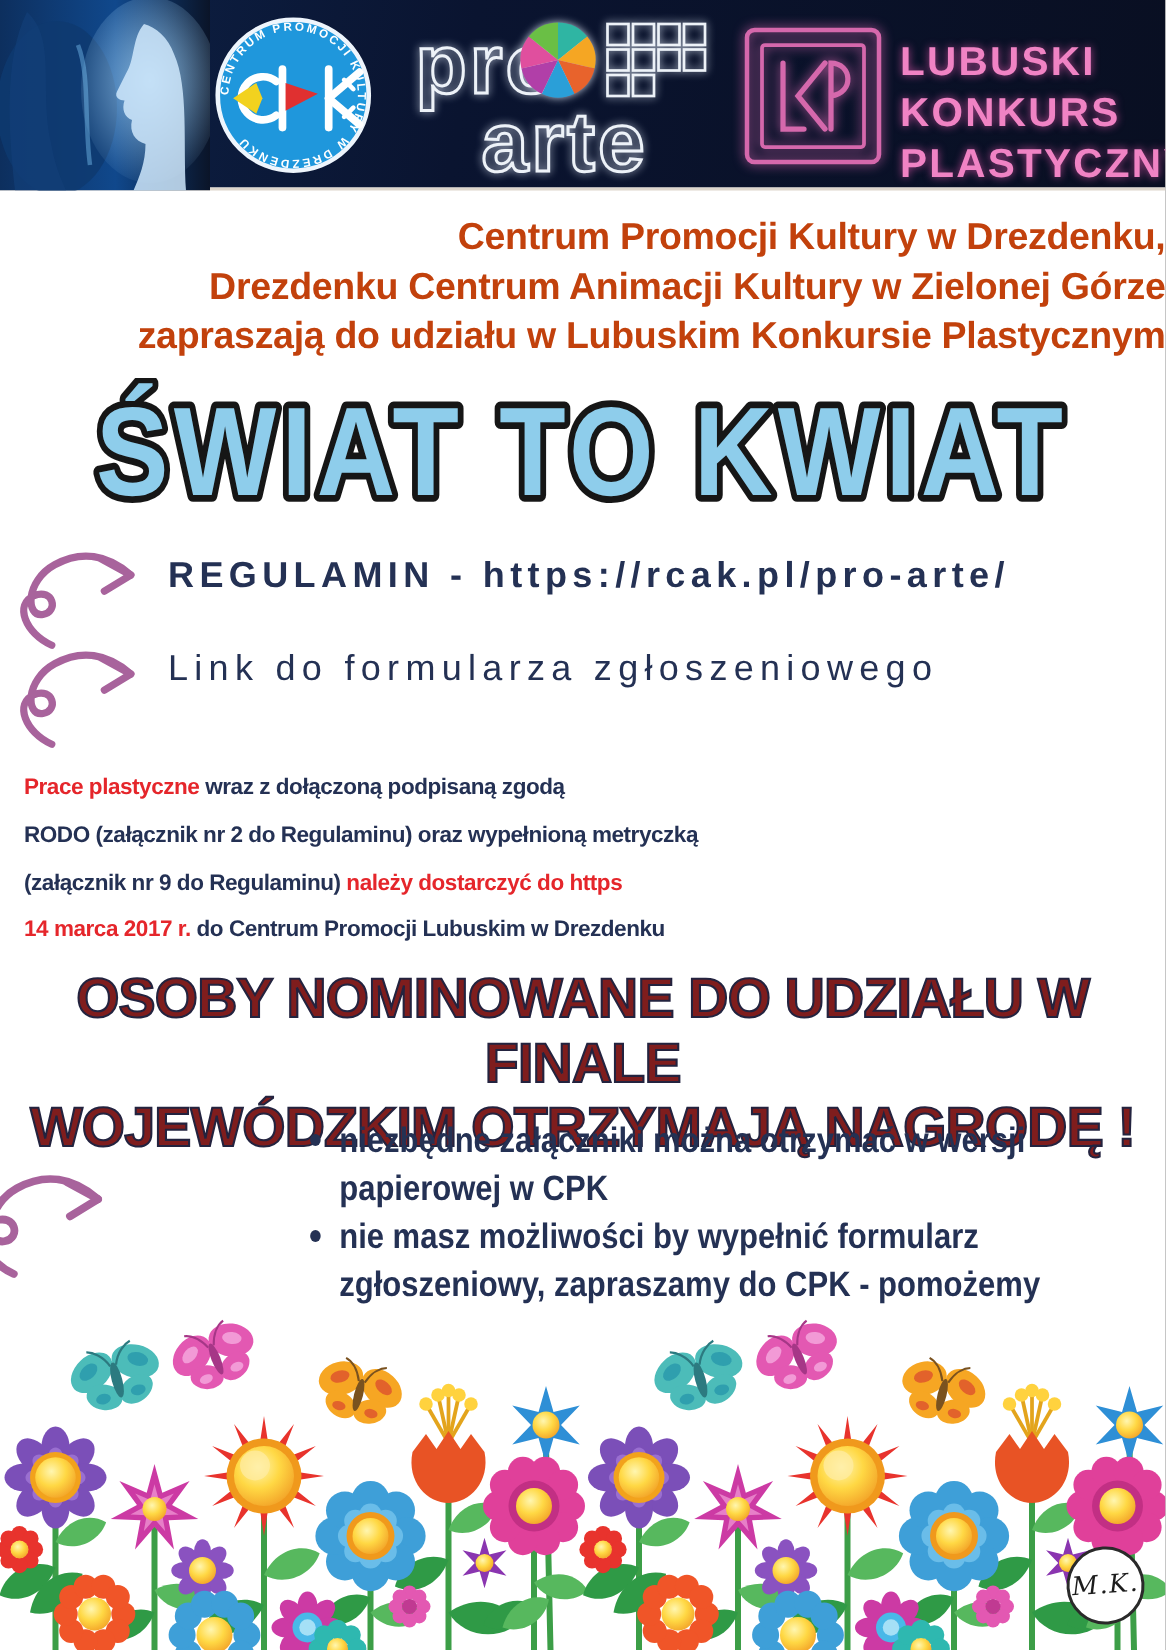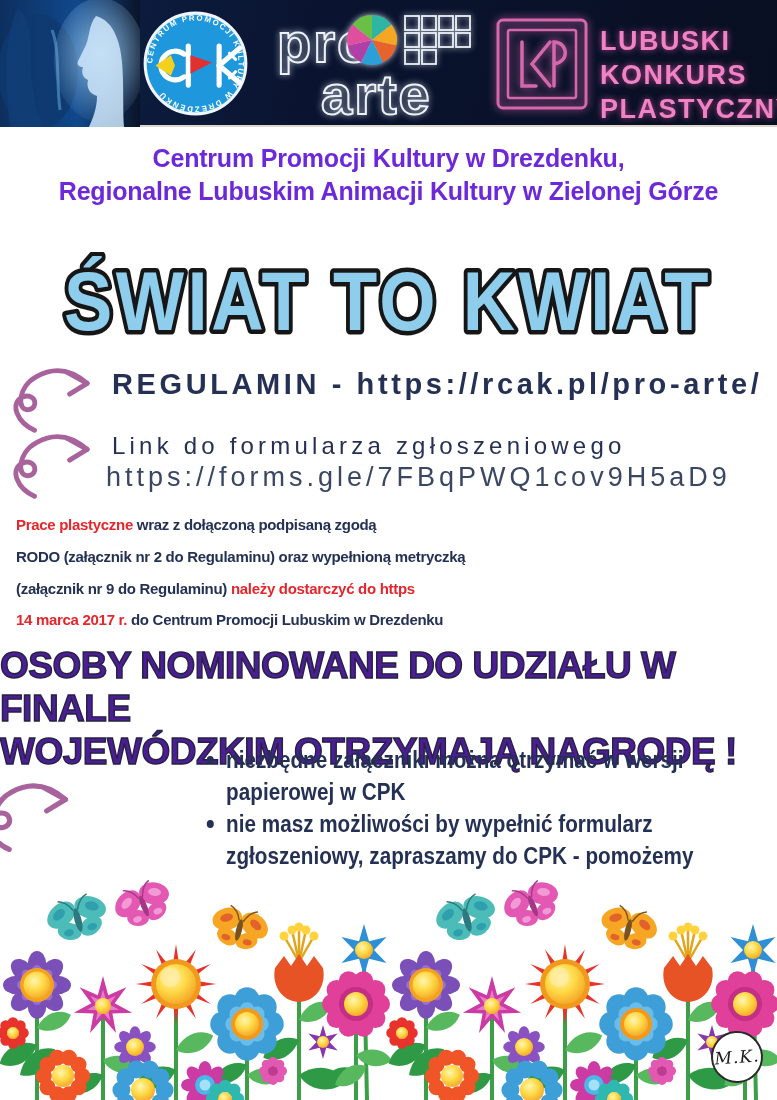--- a/index.html
+++ b/index.html
@@ -20,42 +20,42 @@
   .proarte-svg{ position:absolute; left:275px; top:10px;
     filter:drop-shadow(0 0 3px rgba(230,240,255,0.85)); }
   .lkp-svg{ position:absolute; left:494px; top:16px;
     filter:drop-shadow(0 0 4px rgba(236,110,190,0.85)); }
   .lkp-text{ position:absolute; left:600px; top:24px; }
   .lkp-text div{
     font-size:27px; font-weight:bold; letter-spacing:1.5px; line-height:34px;
     color:#f083c4; text-shadow:0 0 6px rgba(240,90,180,0.7);
   }
   
-  .intro{ position:absolute; left:0; top:142px; width:777px; text-align:center;
-    color:#6d28d9; font-weight:bold; font-size:25px; line-height:33px; letter-spacing:-0.2px;}
+  .intro{ position:absolute; left:0; top:142px; width:777px; text-align:right;
+    color:#c2410c; font-weight:bold; font-size:25px; line-height:33px; letter-spacing:-0.2px;}
   
   .title-svg{ position:absolute; left:0; top:252px; }
   
   .row-regulamin{ position:absolute; left:112px; top:370px;
-    color:#243154; font-weight:bold; font-size:29px; letter-spacing:3.6px; line-height:28px;}
+    color:#243154; font-weight:bold; font-size:24px; letter-spacing:3.6px; line-height:28px;}
   .row-formlabel{ position:absolute; left:112px; top:432px;
     color:#243154; font-weight:normal; font-size:24px; letter-spacing:4.2px; line-height:28px;}
   .row-formurl{ position:absolute; left:106px; top:462px;
     color:#3a4763; font-weight:normal; font-size:27px; letter-spacing:4px; line-height:30px;}
   .arrow{ position:absolute; width:100px; height:78px; }
   .arrow.a1{ left:4px; top:358px; }
   .arrow.a2{ left:4px; top:424px; }
   .arrow.a3{ left:-22px; top:772px; width:104px; height:84px; }
   
   .delivery{ position:absolute; left:16px; top:509px; width:745px; 
     color:#243154; font-weight:bold; font-size:15px; line-height:31.8px; letter-spacing:-0.3px;}
   .delivery .red{ color:#e5262b; }
   
-  .award{ position:absolute; left:0; top:644px; width:777px; 
-    color:#4c1d95; font-weight:bold; font-size:37px; line-height:43px; letter-spacing:-0.5px;
+  .award{ position:absolute; left:0; top:644px; width:777px; text-align:center;
+    color:#7f1d1d; font-weight:bold; font-size:37px; line-height:43px; letter-spacing:-0.5px;
     -webkit-text-stroke:1.4px #23233f; }
   
   .bullets{ position:absolute; left:205px; top:744px; width:560px; list-style:none;
     color:#243154; font-weight:bold; font-size:23.5px; line-height:32px;
     transform:scaleX(0.88); transform-origin:left top; }
   .bullets li{ position:relative; padding-left:24px; }
   .bullets li::before{ content:""; position:absolute; left:2px; top:12px;
     width:8px; height:8px; border-radius:50%; background:#243154; }
   
   .flowerband{ position:absolute; left:0; top:870px; }
@@ -165,37 +165,37 @@
 
     <div class="lkp-text">
       <div>LUBUSKI</div>
       <div>KONKURS</div>
       <div>PLASTYCZNY</div>
     </div>
   </div>
 
   <div class="intro">
     <div>Centrum Promocji Kultury w Drezdenku,</div>
-    <div>Regionalne Lubuskim Animacji Kultury w Zielonej Górze</div>
+    <div>Drezdenku Centrum Animacji Kultury w Zielonej Górze</div>
+    <div>zapraszają do udziału w Lubuskim Konkursie Plastycznym</div>
   </div>
 
   <svg class="title-svg" width="777" height="105" viewBox="0 0 777 105">
     <text x="388" y="78" text-anchor="middle" font-family="Liberation Sans, sans-serif" font-size="84" font-weight="bold" letter-spacing="4" fill="#8ecdeb" stroke="#161616" stroke-width="9" paint-order="stroke" stroke-linejoin="round" textLength="648" lengthAdjust="spacingAndGlyphs">ŚWIAT TO KWIAT</text>
   </svg>
 
   <svg class="arrow a1" viewBox="0 0 100 80">
     <use href="#curlArrow"></use>
     </svg>
   <svg class="arrow a2" viewBox="0 0 100 80">
     <use href="#curlArrow"></use>
     </svg>
 
   <div class="row-regulamin">REGULAMIN - https://rcak.pl/pro-arte/</div>
   <div class="row-formlabel">Link do formularza zgłoszeniowego</div>
-  <div class="row-formurl">https://forms.gle/7FBqPWQ1cov9H5aD9</div>
 
   <div class="delivery">
     <div>
       <span class="red">Prace plastyczne</span><span> wraz z dołączoną podpisaną zgodą</span>
     </div>
     <div><span>RODO (załącznik nr 2 do Regulaminu) oraz wypełnioną metryczką</span></div>
     <div>
       <span>(załącznik nr 9 do Regulaminu) </span><span class="red">należy dostarczyć do https</span>
     </div>
     <div>

